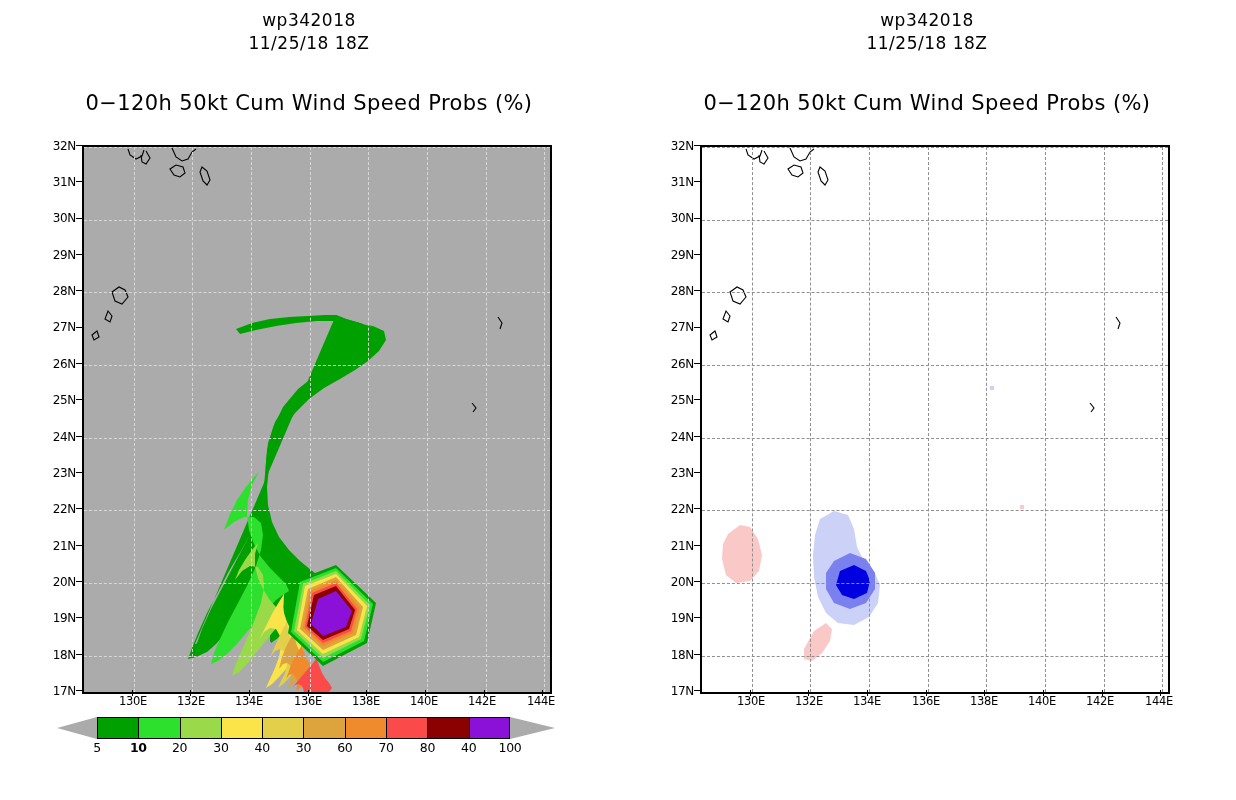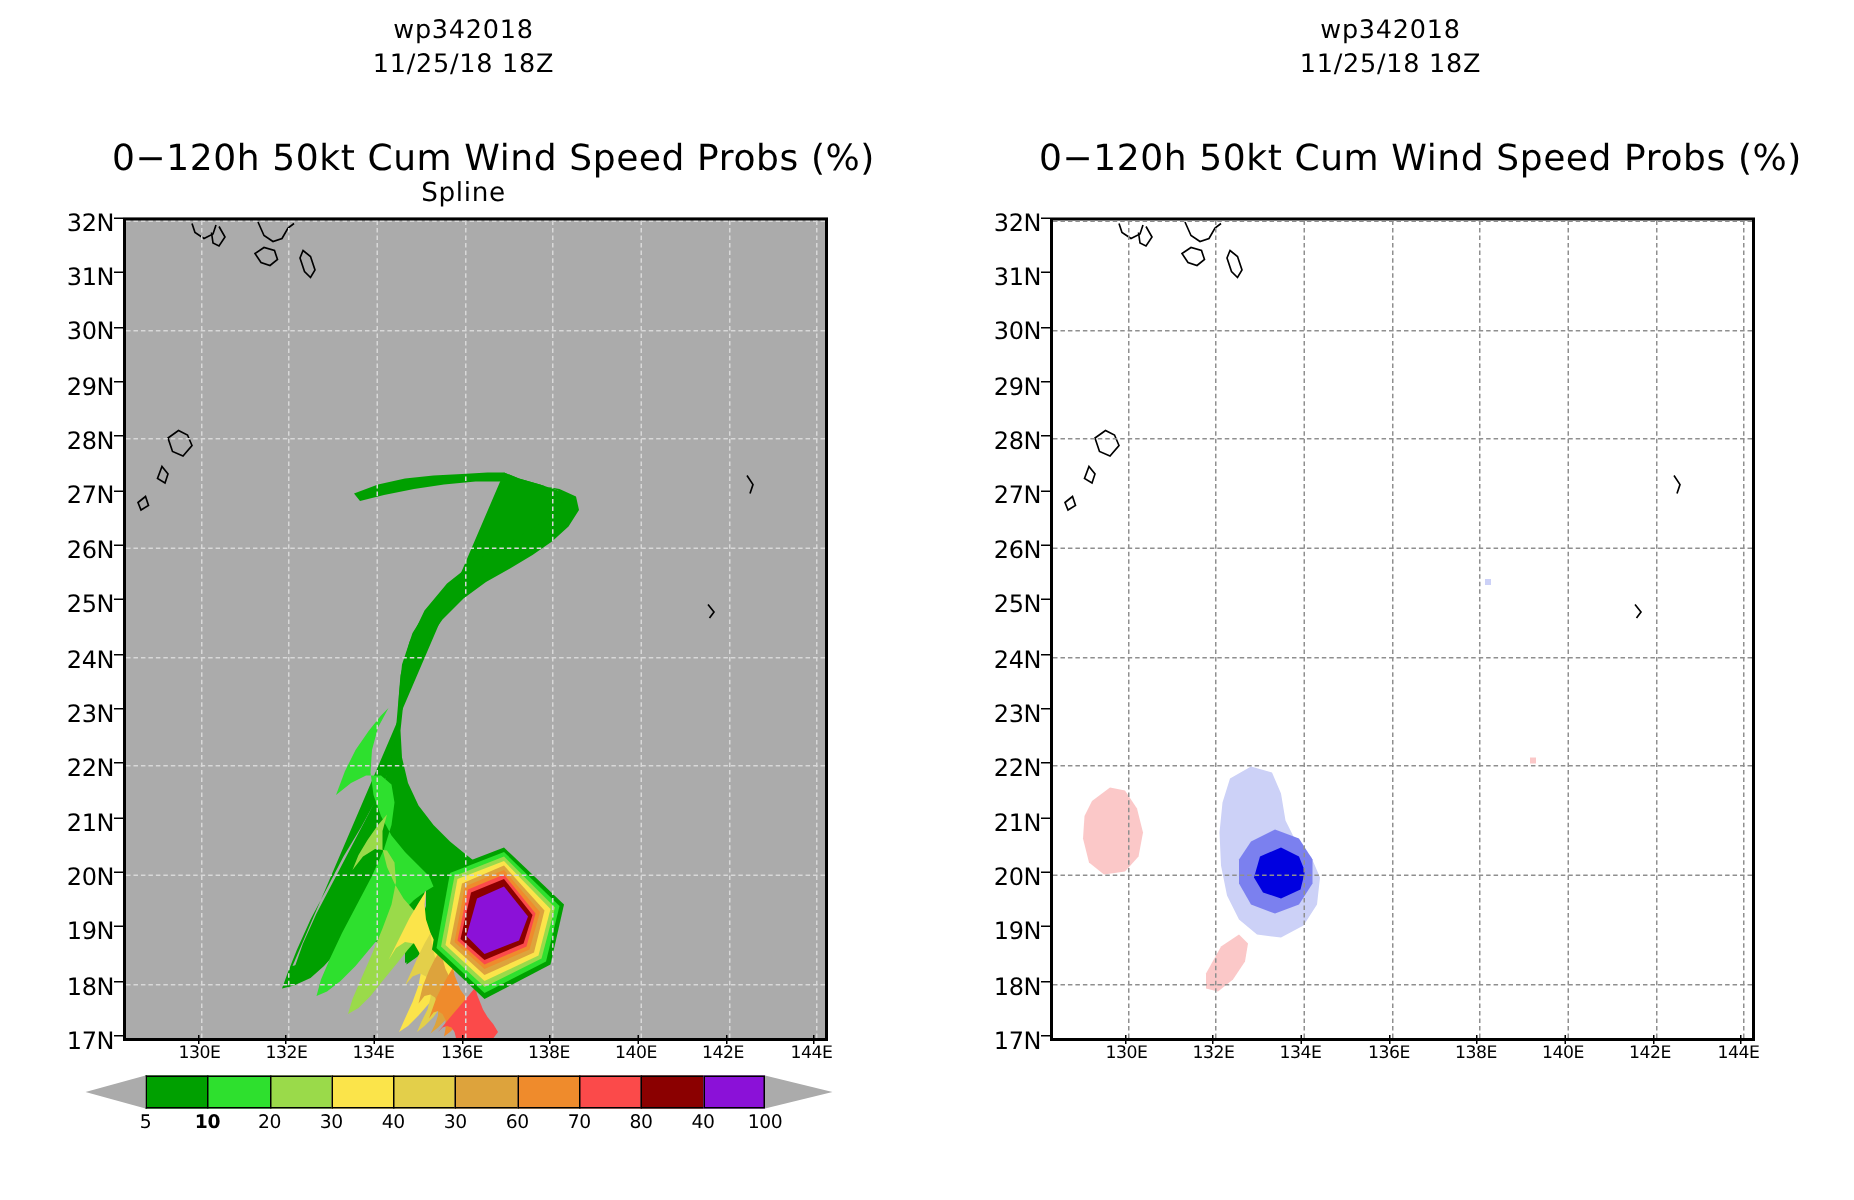--- a/index.html
+++ b/index.html
@@ -6,36 +6,36 @@
   body{width:1236px;height:800px;position:relative;overflow:hidden;
        font-family:"DejaVu Sans","Liberation Sans",sans-serif;color:#000;}
 
   .panel{position:absolute;top:0;width:618px;height:800px;}
   #panel-left{left:0;}
   #panel-right{left:618px;}
 
   .title-block{position:absolute;left:0;width:618px;text-align:center;}
   .t-storm{top:10px;font-size:17px;letter-spacing:.5px;}
   .t-date {top:33px;font-size:17px;letter-spacing:.5px;}
-  .t-main {top:91px;font-size:24px;letter-spacing:.4px;margin-left:20px;}
+  .t-main {top:91px;font-size:21px;letter-spacing:.4px;}
   .t-sub  {top:119px;font-size:17.5px;letter-spacing:.4px;}
 
   
   .map{position:absolute;border:2px solid #000;box-sizing:content-box;overflow:hidden;}
   #map-left {left:82px;top:145px;width:466px;height:545px;background:#ababab;}
   #map-right{left:82px;top:145px;width:466px;height:545px;background:#ffffff;}
 
   .grid-line{position:absolute;pointer-events:none;}
   .grid-v{width:0;border-left:1px dashed #8f8f8f;top:0;height:100%;}
   .grid-h{height:0;border-top:1px dashed #8f8f8f;left:0;width:100%;}
   #map-left .grid-v{border-left-color:#d8d8d8;}
   #map-left .grid-h{border-top-color:#d8d8d8;}
 
   
-  .lat-lab{position:absolute;right:626px;font-size:16px;text-align:right;
+  .lat-lab{position:absolute;right:626px;font-size:12px;text-align:right;
            width:40px;letter-spacing:-.3px;}
   .panel .lat-lab{right:auto;left:40px;width:36px;text-align:right;}
   .lat-tick{position:absolute;left:76px;width:6px;height:0;border-top:1.5px solid #000;}
   .lon-lab{position:absolute;top:694px;font-size:11.5px;text-align:center;
            width:46px;letter-spacing:-.3px;}
   .lon-tick{position:absolute;top:690px;width:0;height:6px;border-left:1.5px solid #000;}
 
   
   .cbar{position:absolute;height:22px;display:flex;}
   #cbar-left{left:97px;top:717px;}
@@ -46,21 +46,20 @@
   .cap-r{border-top:11px solid transparent;border-bottom:11px solid transparent;}
   .cbar-lab{position:absolute;font-size:12.5px;text-align:center;width:40px;letter-spacing:-.3px;}
 </style>
 </head>
 <body>
 
 <div class="panel" id="panel-left">
   <div class="title-block t-storm">wp342018</div>
   <div class="title-block t-date">11/25/18  18Z</div>
   <div class="title-block t-main">0−120h 50kt Cum Wind Speed Probs (%)</div>
-  <div class="title-block t-sub">Spline</div>
 
   <div class="map" id="map-left">
     <svg width="466" height="545" viewBox="0 0 466 545">
 
       <g fill="none" stroke="#000" stroke-width="1.1">
         <path d="M44,2 L46,8 L52,12 L58,9 L60,3"></path>
         <path d="M62,4 L66,11 L62,17 L58,15 L57,8"></path>
         <path d="M88,1 L92,10 L98,14 L104,12 L108,5 L112,2"></path>
         <path d="M86,22 L90,28 L96,30 L101,26 L99,20 L92,18 Z"></path>
         <path d="M118,20 L123,24 L126,33 L123,38 L119,34 L116,25 Z"></path>

